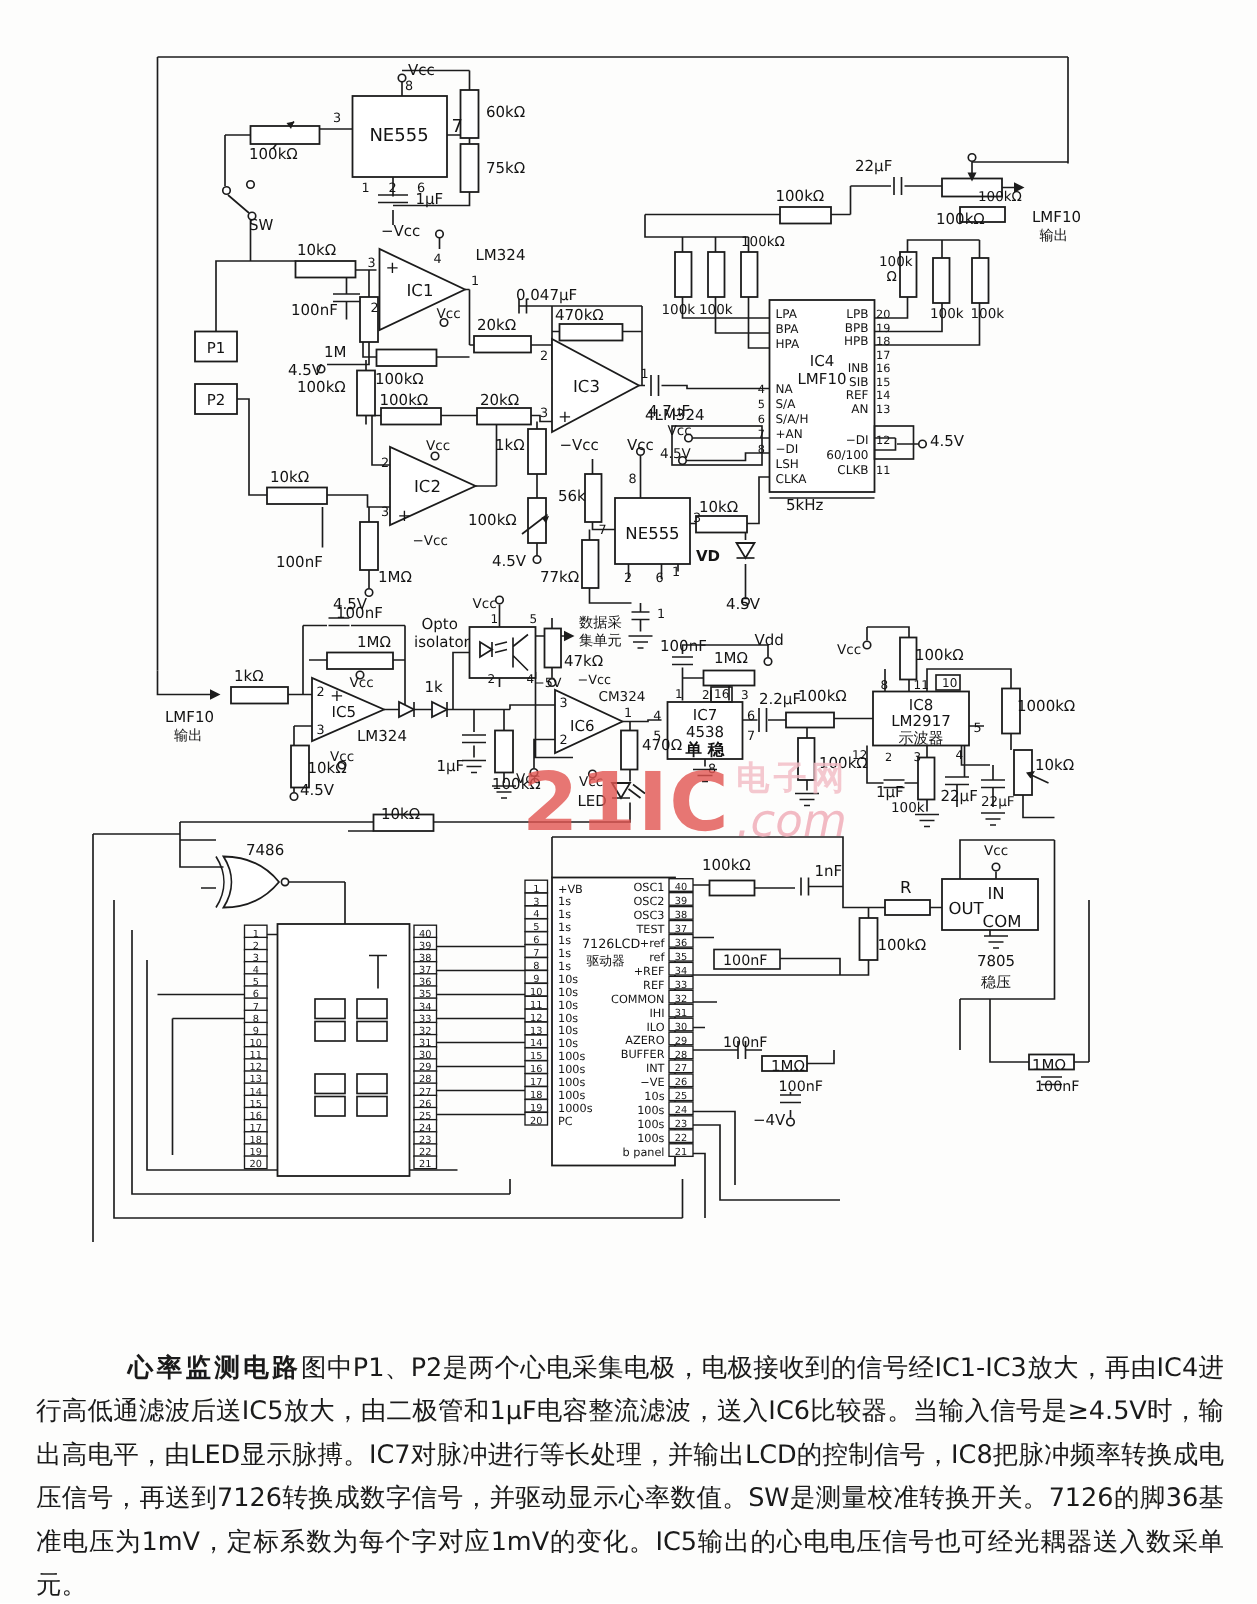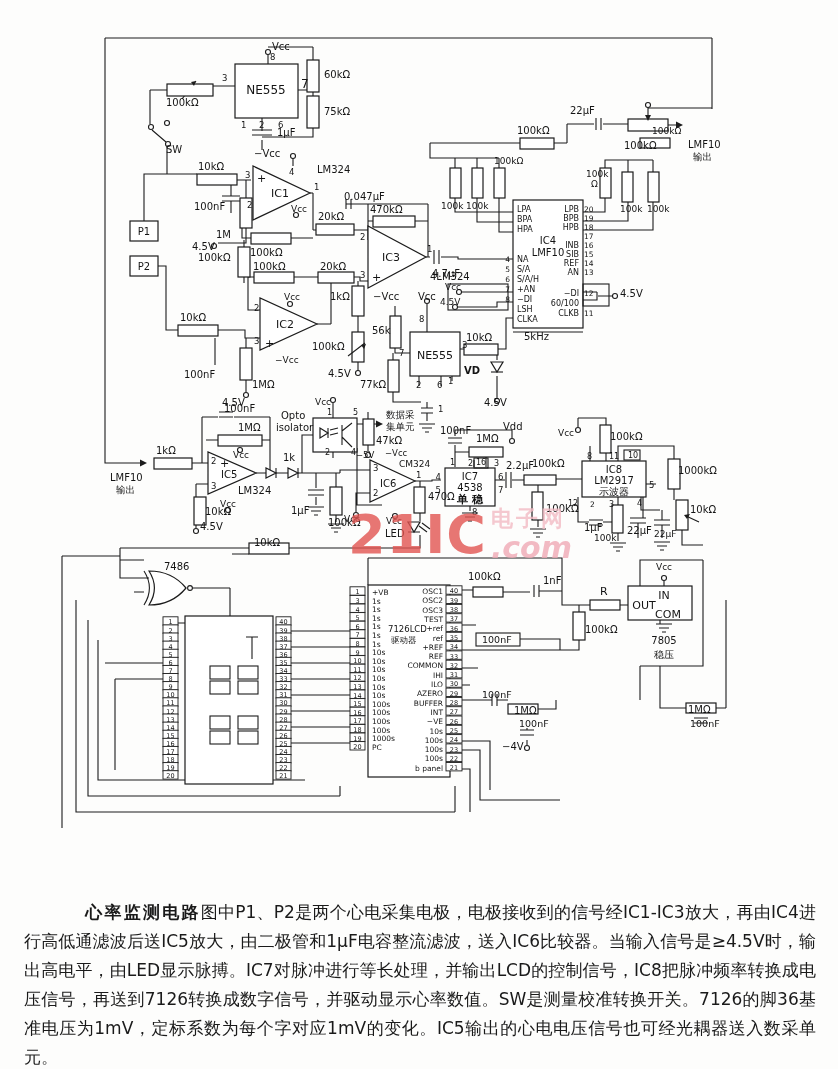--- a/index.html
+++ b/index.html
@@ -11,21 +11,21 @@
   .comp{fill:#ffffff;stroke:#1c1c1c;stroke-width:1.2;}
   .open{fill:none;stroke:#1c1c1c;stroke-width:1.1;}
   .blk{fill:#1c1c1c;stroke:none;}
   .pbx{fill:#ffffff;stroke:#1c1c1c;stroke-width:0.9;}
   .term{fill:#ffffff;stroke:#1c1c1c;stroke-width:1.1;}
   .watermark{position:absolute;left:348px;top:504px;display:flex;align-items:center;
              opacity:.8;pointer-events:none;}
   .wm-big{font-size:54px;font-weight:bold;color:#e25551;line-height:54px;letter-spacing:1px;}
   .wm-col{display:flex;flex-direction:column;margin-left:4px;}
   .wm-cn{font-size:22px;font-weight:bold;color:#f3bcc5;letter-spacing:3px;}
-  .wm-com{font-size:30px;font-style:italic;font-weight:bold;color:#f0aab6;margin-top:-4px;}
+  .wm-com{font-size:30px;font-style:italic;font-weight:normal;color:#f0aab6;margin-top:-4px;}
   .caption{position:absolute;left:24px;top:898px;width:792px;font-size:17px;line-height:29px;
            color:#1a1a1a;text-align:justify;}
   .caption p{margin:0;text-indent:3.6em;}
   .cap-head{letter-spacing:2px;}
 </style>
 </head>
 <body>
 
 <div class="page">
 

